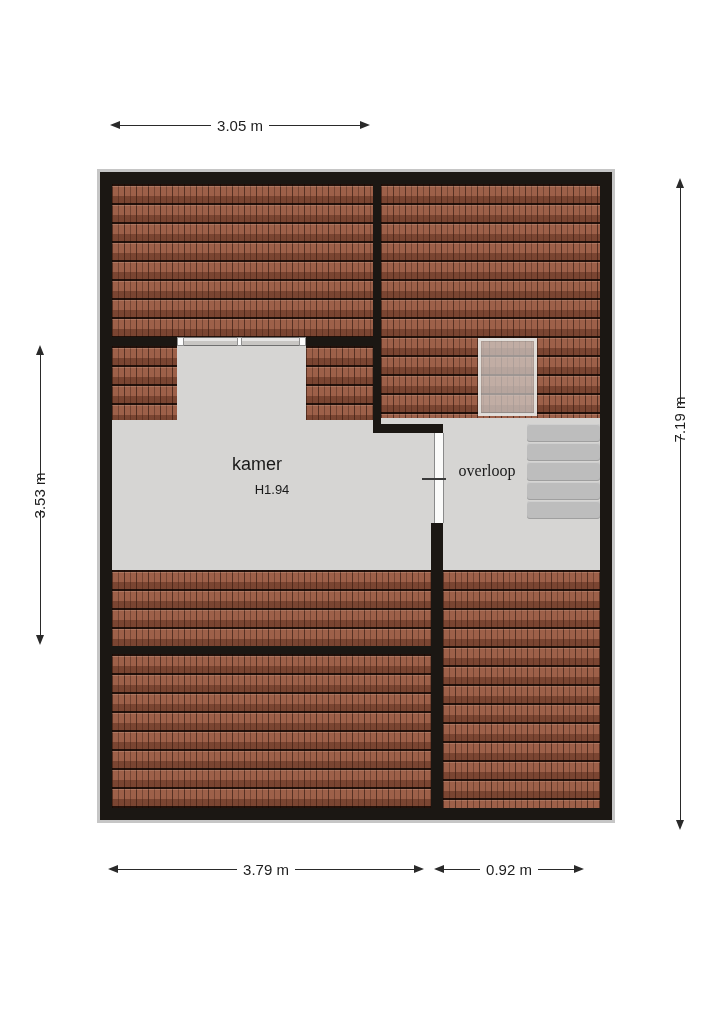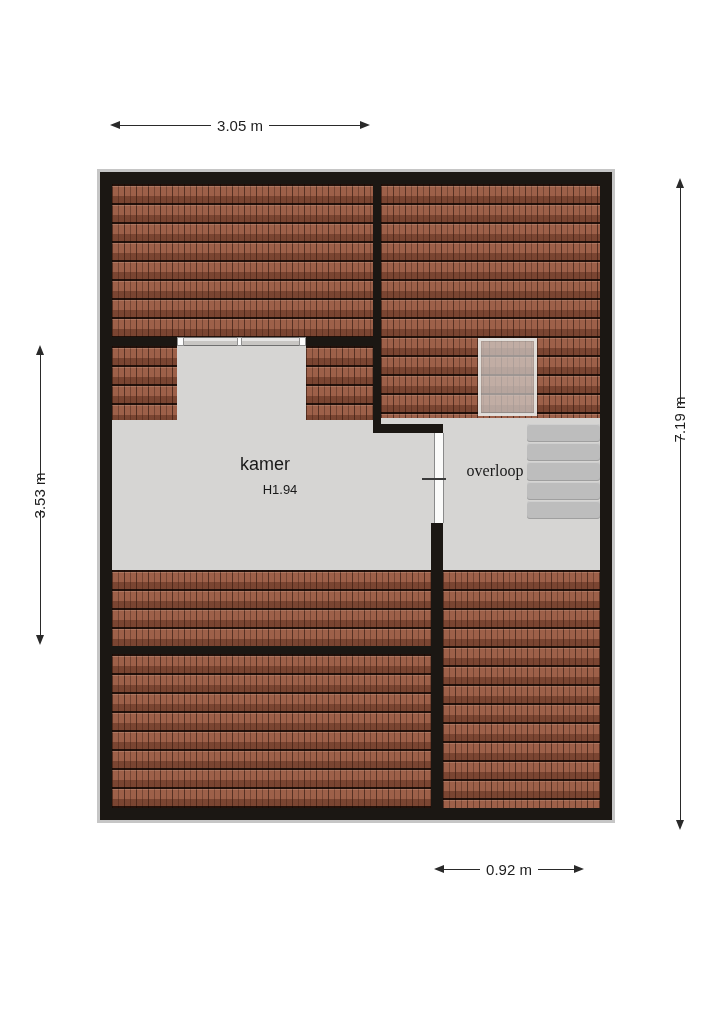--- a/index.html
+++ b/index.html
@@ -44,21 +44,21 @@
   
   .skylight{background:rgba(206,203,200,0.72);border:3px solid rgba(232,230,227,0.85);box-sizing:border-box;
             box-shadow:inset 0 0 0 1px rgba(120,110,105,0.25);}
 
   
   .stairs{display:flex;flex-direction:column;gap:1px;}
   .stairs .tread{flex:1;background:var(--stair-tread,#bdbdbd);border-radius:3px;
                  box-shadow:inset 0 -1px 0 #9f9f9f, inset 0 1px 0 #cfcfcf;}
 
   
-  .room-label{position:absolute;transform:translate(-50%,-50%);color:#191919;white-space:nowrap;margin-left:8px;}
+  .room-label{position:absolute;transform:translate(-50%,-50%);color:#191919;white-space:nowrap;}
   .lab-kamer{font-size:18px;}
   .lab-h{font-size:13px;padding-left:38px;}
   .lab-overloop{font-size:16px;font-family:Liberation Serif, serif;}
 
   
   .dim{position:absolute;display:flex;align-items:center;color:var(--dim-text,#1d1d1d);}
   .dim-h{flex-direction:row;height:16px;}
   .dim-v{flex-direction:column;width:16px;}
   .dl{background:#2a2a2a;}
   .dim-h .dl{height:1px;flex:1;}
@@ -103,20 +103,27 @@
   </div>
 
   <div class="dim dim-v off-up" style="left:672px;top:178px;height:652px;">
     <span class="ah u"></span>
     <span class="dl a"></span>
     <span class="dim-label">7.19 m</span>
     <span class="dl b"></span>
     <span class="ah d"></span>
   </div>
 
+  <div class="dim dim-h" style="left:108px;top:861px;width:316px;">
+    <span class="ah l"></span>
+    <span class="dl"></span>
+    <span class="dim-label">3.79 m</span>
+    <span class="dl"></span>
+    <span class="ah r"></span>
+  </div>
   <div class="dim dim-h" style="left:434px;top:861px;width:150px;">
     <span class="ah l"></span>
     <span class="dl"></span>
     <span class="dim-label">0.92 m</span>
     <span class="dl"></span>
     <span class="ah r"></span>
   </div>
 
   <div class="plan">
 

